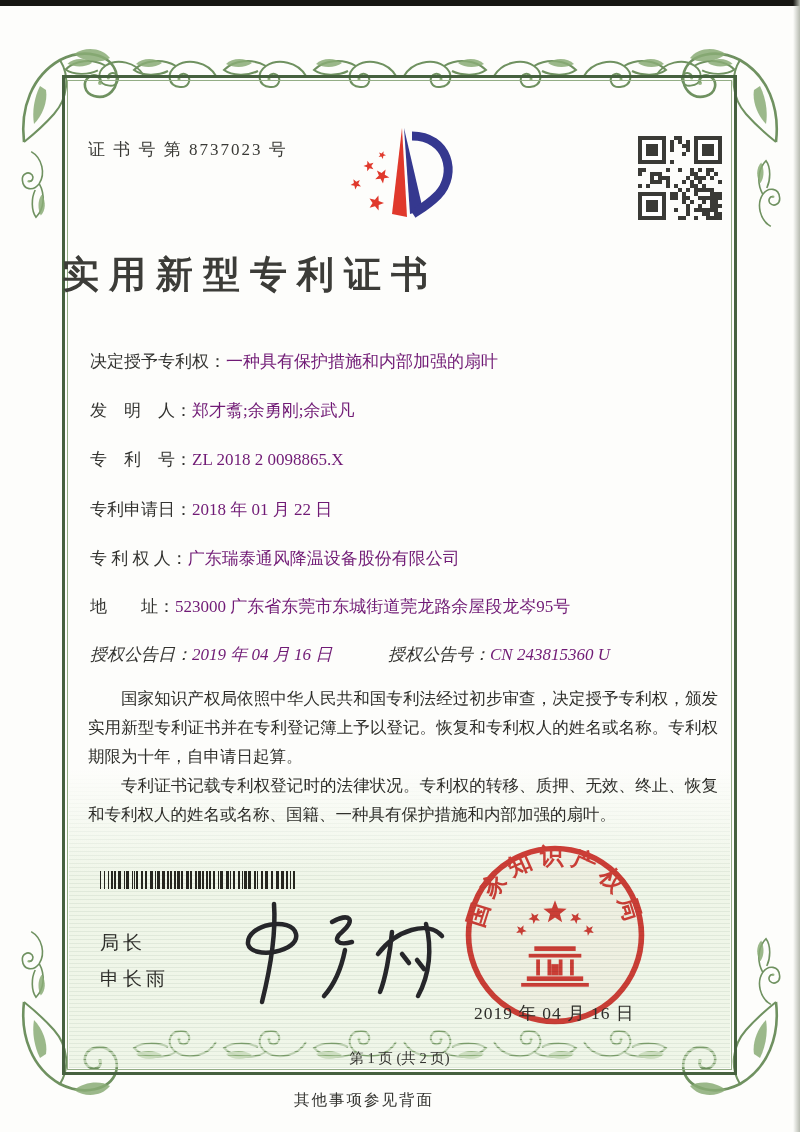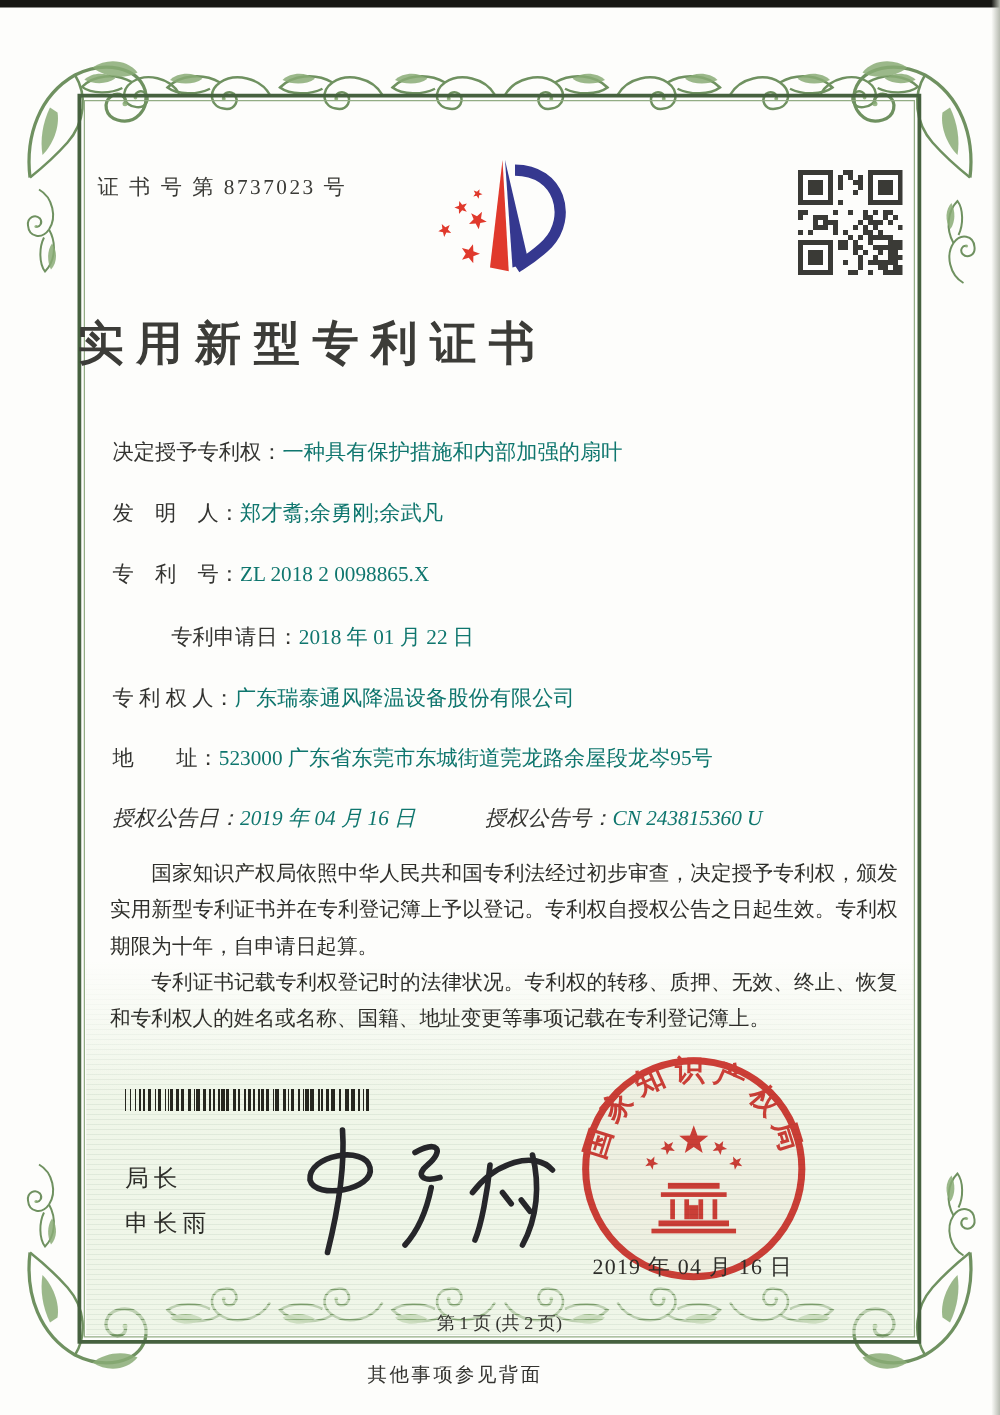--- a/index.html
+++ b/index.html
@@ -14,30 +14,30 @@
   .decor .leaf{fill:#8aab76;stroke:none;opacity:.85;}
   
   .frame{position:absolute;left:62px;top:75px;width:675px;height:1000px;
          border:3px solid #46613f;box-sizing:border-box;background:transparent;}
   .frame-inner{position:absolute;inset:2px;border:1px solid #93ad85;}
   .pattern{position:absolute;left:4px;right:4px;bottom:4px;height:300px;
      background:repeating-linear-gradient(0deg,rgba(148,182,134,.28) 0 1px,rgba(232,242,222,.65) 1px 4px);}
   .pattern-fade{position:absolute;left:0;right:0;top:0;height:110px;
      background:linear-gradient(180deg,#fdfdfb 0%,rgba(253,253,251,0) 100%);}
   
-  .cert-no{position:absolute;left:78px;top:138px;font-size:17px;letter-spacing:2px;color:#3a3a36;}
+  .cert-no{position:absolute;left:88px;top:138px;font-size:17px;letter-spacing:2px;color:#3a3a36;}
   .logo{position:absolute;left:330px;top:122px;width:132px;height:102px;}
   .qr{position:absolute;left:638px;top:136px;width:84px;height:84px;}
   .title{position:absolute;left:62px;top:250px;width:675px;text-align:left;
          font-size:37px;font-weight:600;letter-spacing:10px;color:#3c3c38;}
   .rows{position:absolute;left:90px;top:348px;width:628px;font-size:17px;}
   .row{position:absolute;left:0;white-space:nowrap;}
   .row .label{color:#333330;}
-  .row .value{color:#0f766e;}
-  .r0{top:2px;} .r1{top:51px;} .r2{top:100px;} .r3{top:150px;margin-left:47px;} .r4{top:199px;} .r5{top:247px;} .r6{top:295px;font-style:italic;}
+  .row .value{color:#701a75;}
+  .r0{top:2px;} .r1{top:51px;} .r2{top:100px;} .r3{top:150px;} .r4{top:199px;} .r5{top:247px;} .r6{top:295px;font-style:italic;}
   .col2{position:absolute;left:298px;top:0;}
   .paras{position:absolute;left:88px;top:684px;width:630px;font-size:16.5px;line-height:29px;
          color:#2e2e2a;text-align:justify;}
   .paras p{margin:0;text-indent:2em;}
   .barcode{position:absolute;left:100px;top:871px;width:198px;height:18px;}
   .director-title{position:absolute;left:100px;top:930px;font-size:19px;letter-spacing:4px;
       font-family:Liberation Mono, monospace;color:#2d2d29;}
   .director-name{position:absolute;left:100px;top:966px;font-size:19px;letter-spacing:4px;
       font-family:"Liberation Sans","DejaVu Sans",sans-serif;color:#2d2d29;}
   .signature{position:absolute;left:212px;top:892px;width:240px;height:118px;}
@@ -258,22 +258,22 @@
     <div class="row r3"><span class="label">专利申请日：</span><span class="value">2018 年 01 月 22 日</span></div>
     <div class="row r4"><span class="label">专 利 权 人：</span><span class="value">广东瑞泰通风降温设备股份有限公司</span></div>
     <div class="row r5"><span class="label">地　　址：</span><span class="value">523000 广东省东莞市东城街道莞龙路余屋段龙岑95号</span></div>
     <div class="row r6">
       <span class="label">授权公告日：</span><span class="value">2019 年 04 月 16 日</span>
       <span class="col2"><span class="label">授权公告号：</span><span class="value">CN 243815360 U</span></span>
     </div>
   </div>
 
   <div class="paras">
-    <p>国家知识产权局依照中华人民共和国专利法经过初步审查，决定授予专利权，颁发实用新型专利证书并在专利登记簿上予以登记。专利权自授权公告之日起生效。专利权期限为十年，自申请日起算。</p>
-    <p>专利证书记载专利权登记时的法律状况。专利权的转移、质押、无效、终止、恢复和专利权人的姓名或名称、国籍、地址变更等事项记载在专利登记簿上。</p>
+    <p>国家知识产权局依照中华人民共和国专利法经过初步审查，决定授予专利权，颁发实用新型专利证书并在专利登记簿上予以登记。恢复和专利权人的姓名或名称。专利权期限为十年，自申请日起算。</p>
+    <p>专利证书记载专利权登记时的法律状况。专利权的转移、质押、无效、终止、恢复和专利权人的姓名或名称、国籍、一种具有保护措施和内部加强的扇叶。</p>
   </div>
 
   <svg class="barcode" viewBox="0 0 198 18" id="barcode-svg" preserveAspectRatio="none" shape-rendering="crispEdges">
       <rect x="0" y="0" width="1" height="18" fill="#26261f"></rect>
       <rect x="4" y="0" width="1" height="18" fill="#26261f"></rect>
       <rect x="8" y="0" width="1" height="18" fill="#26261f"></rect>
       <rect x="11" y="0" width="2" height="18" fill="#26261f"></rect>
       <rect x="14" y="0" width="2" height="18" fill="#26261f"></rect>
       <rect x="18" y="0" width="3" height="18" fill="#26261f"></rect>
       <rect x="24" y="0" width="1" height="18" fill="#26261f"></rect>

